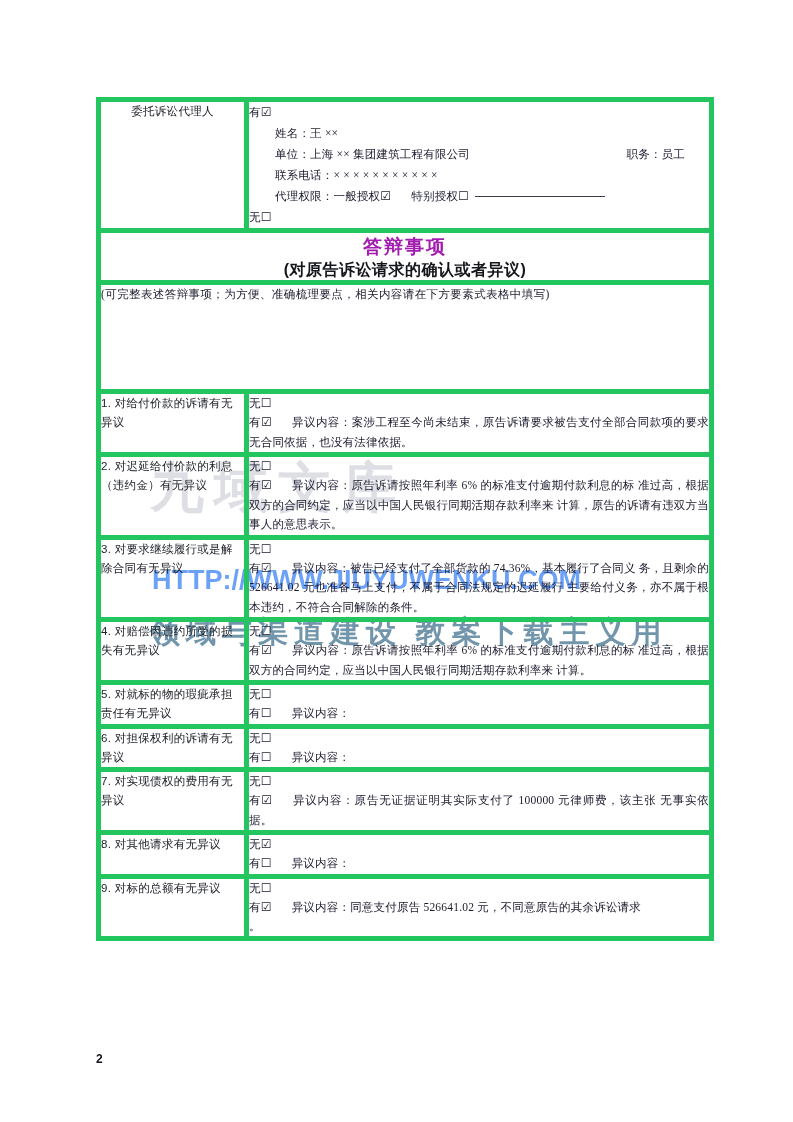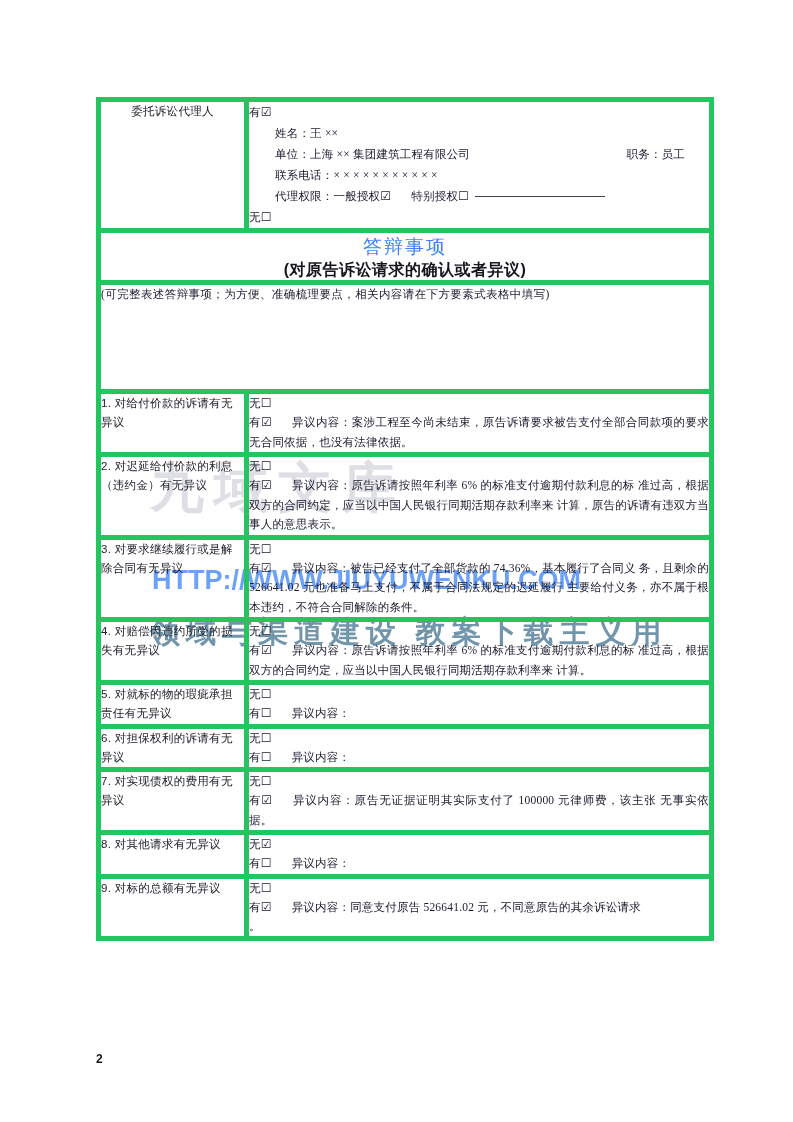--- a/index.html
+++ b/index.html
@@ -127,25 +127,25 @@
     margin-left: 6px;
   }
 
   
   .heading-cell {
     text-align: center;
     padding: 9px 4px 9px 4px;
   }
   .heading-main {
     font-family: "Liberation Sans", "DejaVu Sans", sans-serif;
-    font-weight: normal;
+    font-weight: bold;
     font-size: 19px;
     letter-spacing: 2px;
     line-height: 27px;
-    color: #3b82f6;
+    color: #a21caf;
   }
   .heading-sub {
     font-family: "Liberation Sans", "DejaVu Sans", sans-serif;
     font-weight: bold;
     font-size: 16px;
     letter-spacing: .5px;
     line-height: 20px;
     color: #14161c;
   }
 

